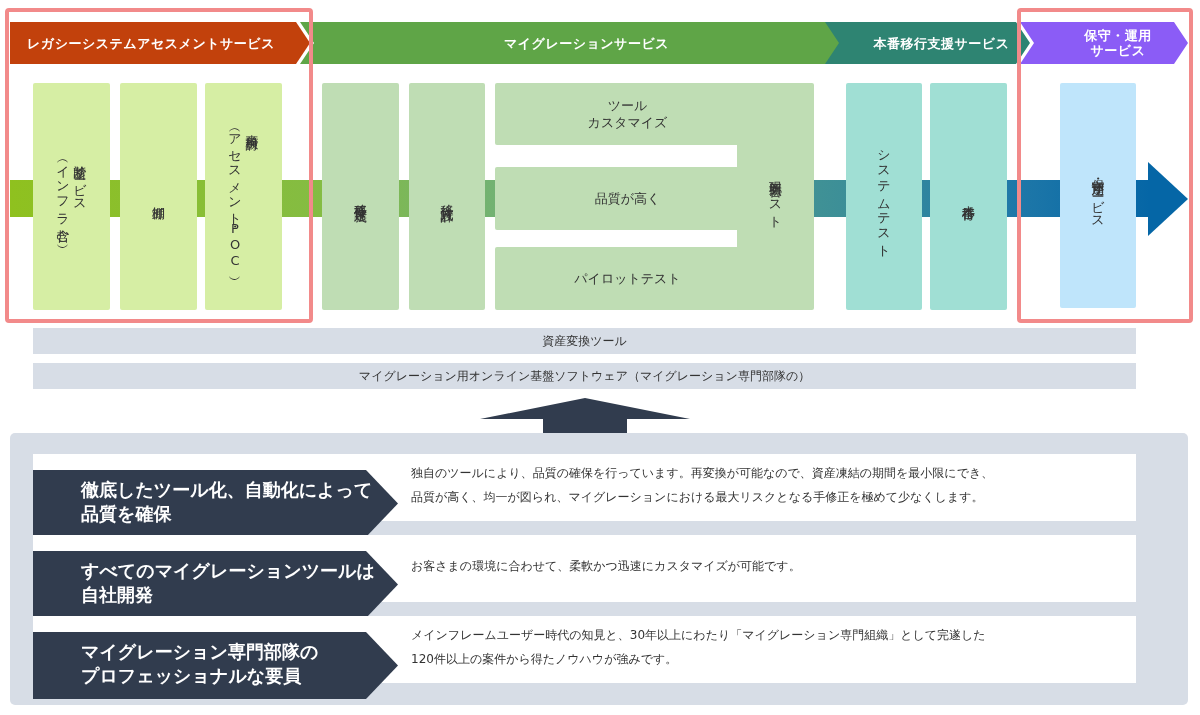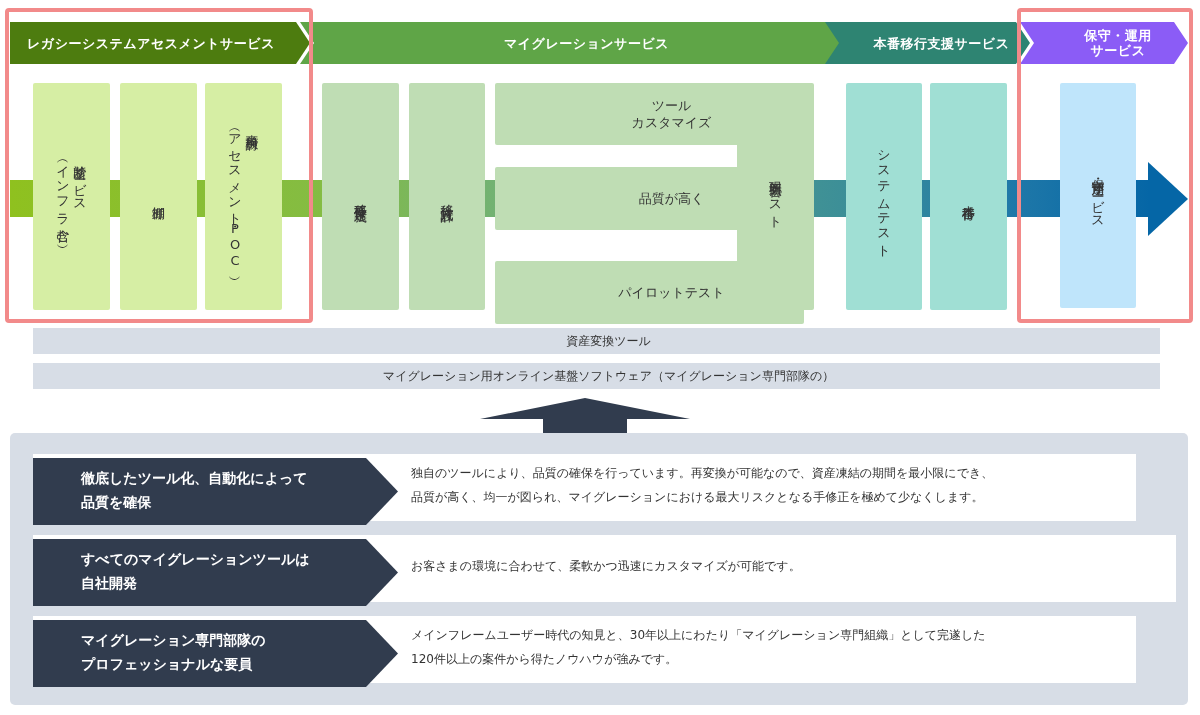--- a/index.html
+++ b/index.html
@@ -3,21 +3,21 @@
 <meta charset="utf-8">
 <style>
   html, body { margin:0; padding:0; background:#ffffff; }
   body { width:1200px; height:715px; position:relative; overflow:hidden;
          font-family:"DejaVu Sans","Liberation Sans",sans-serif; color:#222; }
 
   
   .stage { position:absolute; top:22px; height:42px; display:flex; align-items:center; justify-content:center;
            color:#fff; font-size:13px; font-weight:bold; text-align:center; line-height:15px; letter-spacing:0.5px; }
   .stage span { display:block; }
-  .st1 { left:10px; width:300px; background:#4d7c0f;
+  .st1 { left:10px; width:300px; background:#c2410c;
          clip-path: polygon(0 0, calc(100% - 14px) 0, 100% 50%, calc(100% - 14px) 100%, 0 100%); }
   .st2 { left:300px; width:545px; background:#5fa547;
          clip-path: polygon(0 0, calc(100% - 14px) 0, 100% 50%, calc(100% - 14px) 100%, 0 100%, 14px 50%); }
   .st3 { left:825px; width:205px; background:#2e8472;
          clip-path: polygon(0 0, calc(100% - 14px) 0, 100% 50%, calc(100% - 14px) 100%, 0 100%, 14px 50%); }
   .st4 { left:1020px; width:168px; background:#8b5cf6;
          clip-path: polygon(0 0, calc(100% - 14px) 0, 100% 50%, calc(100% - 14px) 100%, 0 100%, 14px 50%); }
   .st1 .lbl { margin-right:18px; }
   .st2 .lbl, .st3 .lbl, .st4 .lbl { margin-left:28px; }
 
@@ -29,38 +29,38 @@
 
   
   .step { position:absolute; top:83px; height:227px; border-radius:2px;
           display:flex; align-items:center; justify-content:center; font-size:13px; color:#333; }
   .step.lime { background:#d6eea4; }
   .step.green { background:#bfddb4; }
   .step.teal { background:#a0dfd4; }
   .step.blue { background:#bfe5fb; }
   .vtext { writing-mode:vertical-rl; text-orientation:upright; letter-spacing:1px; line-height:17px; white-space:pre; }
   .hstep { position:absolute; left:495px; width:265px; border-radius:2px; background:#bfddb4;
-           display:flex; align-items:center; justify-content:center; text-align:center; font-size:13px; color:#333; line-height:17px; white-space:pre;padding-left:44px; }
+           display:flex; align-items:center; justify-content:center; text-align:center; font-size:13px; color:#333; line-height:17px; white-space:pre; }
 
   
   .hl { position:absolute; border:4px solid #f28a8a; border-radius:4px; box-sizing:border-box; pointer-events:none; }
 
   
   .toolbar { position:absolute; left:33px; width:1103px; height:26px; background:#d7dde6;
-             display:flex; align-items:center; justify-content:center; font-size:12px; color:#333;padding-left:24px; }
+             display:flex; align-items:center; justify-content:center; font-size:12px; color:#333; }
 
   
   .uparrow { position:absolute; left:480px; top:397px; width:210px; height:36px; }
 
   
   .panel { position:absolute; left:10px; top:433px; width:1178px; height:272px; background:#d7dde6; border-radius:5px; }
   .row { position:absolute; left:33px; width:1103px; height:67px; background:#ffffff; }
-  .row-title { position:absolute; left:0; top:4px; width:365px; height:67px; background:#313c4e;
+  .row-title { position:absolute; left:0; top:16px; width:365px; height:67px; background:#313c4e;
                clip-path: polygon(0 0, 333px 0, 365px 50%, 333px 100%, 0 100%);
-               color:#fff; font-size:14px; font-weight:bold; line-height:24px; box-sizing:border-box;
+               color:#fff; font-size:18px; font-weight:bold; line-height:24px; box-sizing:border-box;
                padding:8px 0 0 48px; white-space:pre; }
   .row-desc { position:absolute; left:378px; top:4px; height:53px; display:flex; align-items:center;
               font-size:12px; color:#333; line-height:24px; white-space:pre; }
 </style>
 </head>
 <body>
 
 <div class="stage st1">
   <span class="lbl">レガシーシステムアセスメントサービス</span>
 </div>
@@ -98,21 +98,21 @@
 <div class="step green" style="left:409px; width:76px;">
   <span class="vtext">移行方式設計</span>
 </div>
 <div class="hstep" style="top:83px; height:62px;">
   <span>ツール
 カスタマイズ</span>
 </div>
 <div class="hstep" style="top:167px; height:63px;">
   <span>品質が高く</span>
 </div>
-<div class="hstep" style="top:261px; height:63px;">
+<div class="hstep" style="top:247px; height:63px;">
   <span>パイロットテスト</span>
 </div>
 <div class="step green" style="left:737px; width:77px;">
   <span class="vtext">現新照合テスト</span>
 </div>
 
 <div class="step teal" style="left:846px; width:76px;">
   <span class="vtext">システムテスト</span>
 </div>
 <div class="step teal" style="left:930px; width:77px;">
@@ -138,21 +138,21 @@
 </svg>
 
 <div class="panel"></div>
 
 <div class="row" style="top:454px;">
   <div class="row-title">徹底したツール化、自動化によって
 品質を確保</div>
   <div class="row-desc">独自のツールにより、品質の確保を行っています。再変換が可能なので、資産凍結の期間を最小限にでき、
 品質が高く、均一が図られ、マイグレーションにおける最大リスクとなる手修正を極めて少なくします。</div>
 </div>
-<div class="row" style="top:535px;padding-left:40px;">
+<div class="row" style="top:535px;">
   <div class="row-title">すべてのマイグレーションツールは
 自社開発</div>
   <div class="row-desc">お客さまの環境に合わせて、柔軟かつ迅速にカスタマイズが可能です。</div>
 </div>
 <div class="row" style="top:616px;">
   <div class="row-title">マイグレーション専門部隊の
 プロフェッショナルな要員</div>
   <div class="row-desc">メインフレームユーザー時代の知見と、30年以上にわたり「マイグレーション専門組織」として完遂した
 120件以上の案件から得たノウハウが強みです。</div>
 </div>

